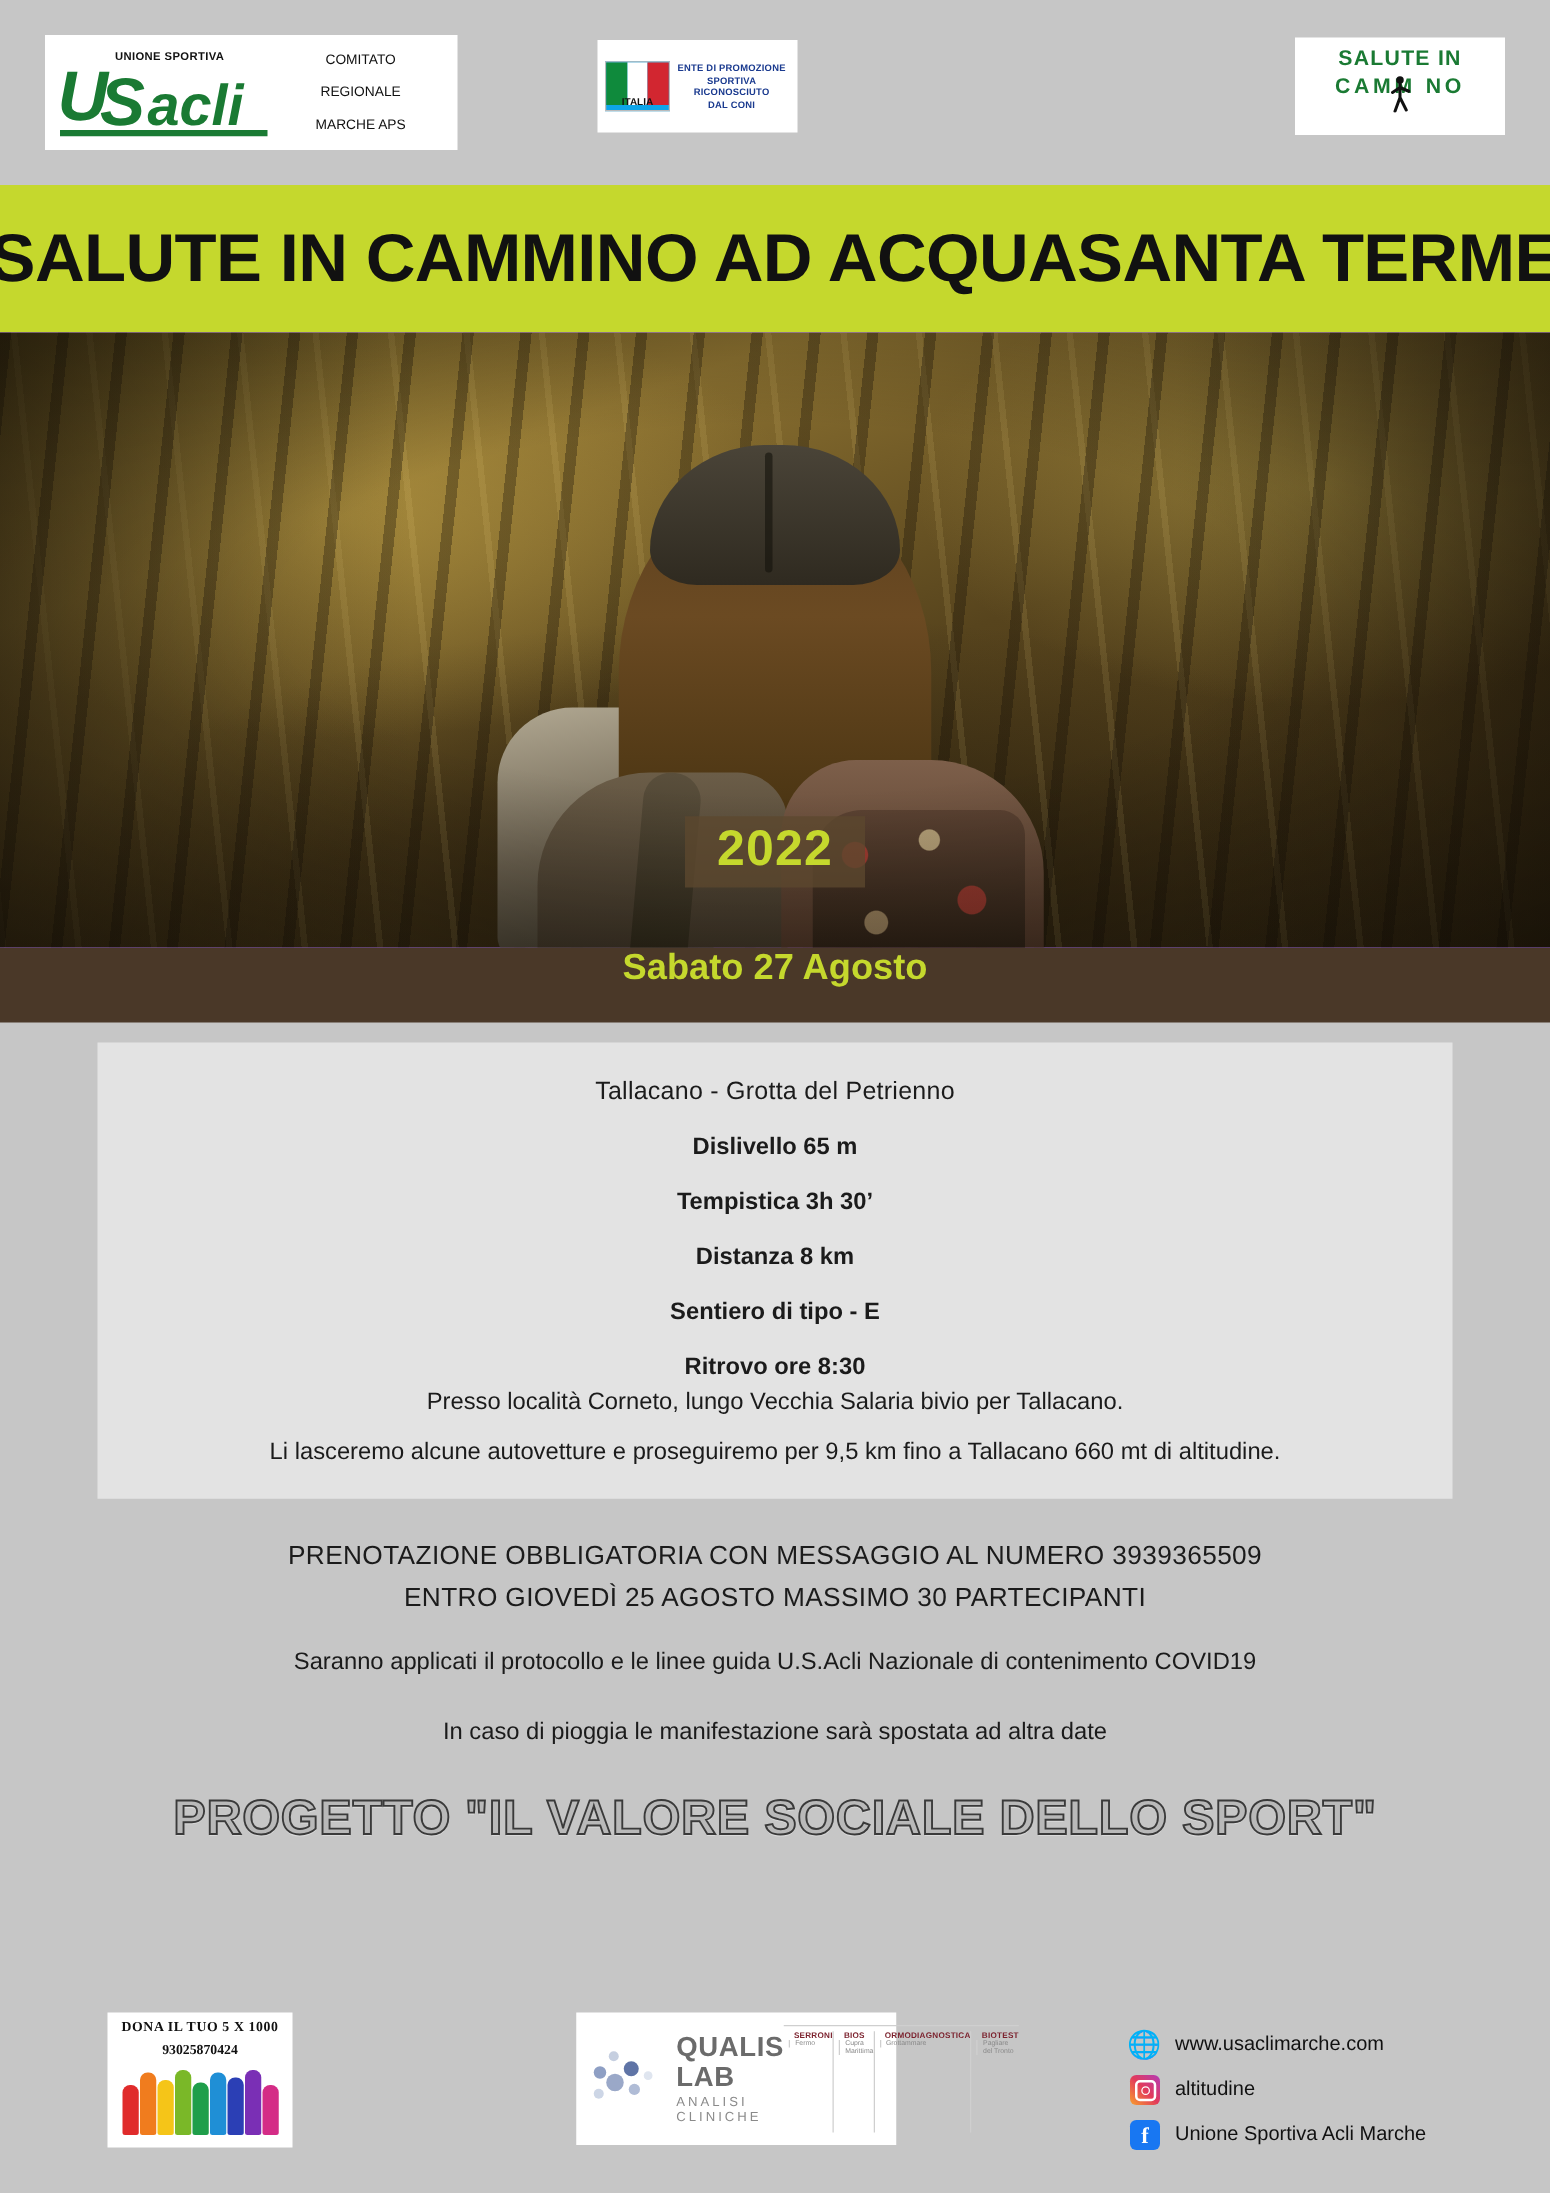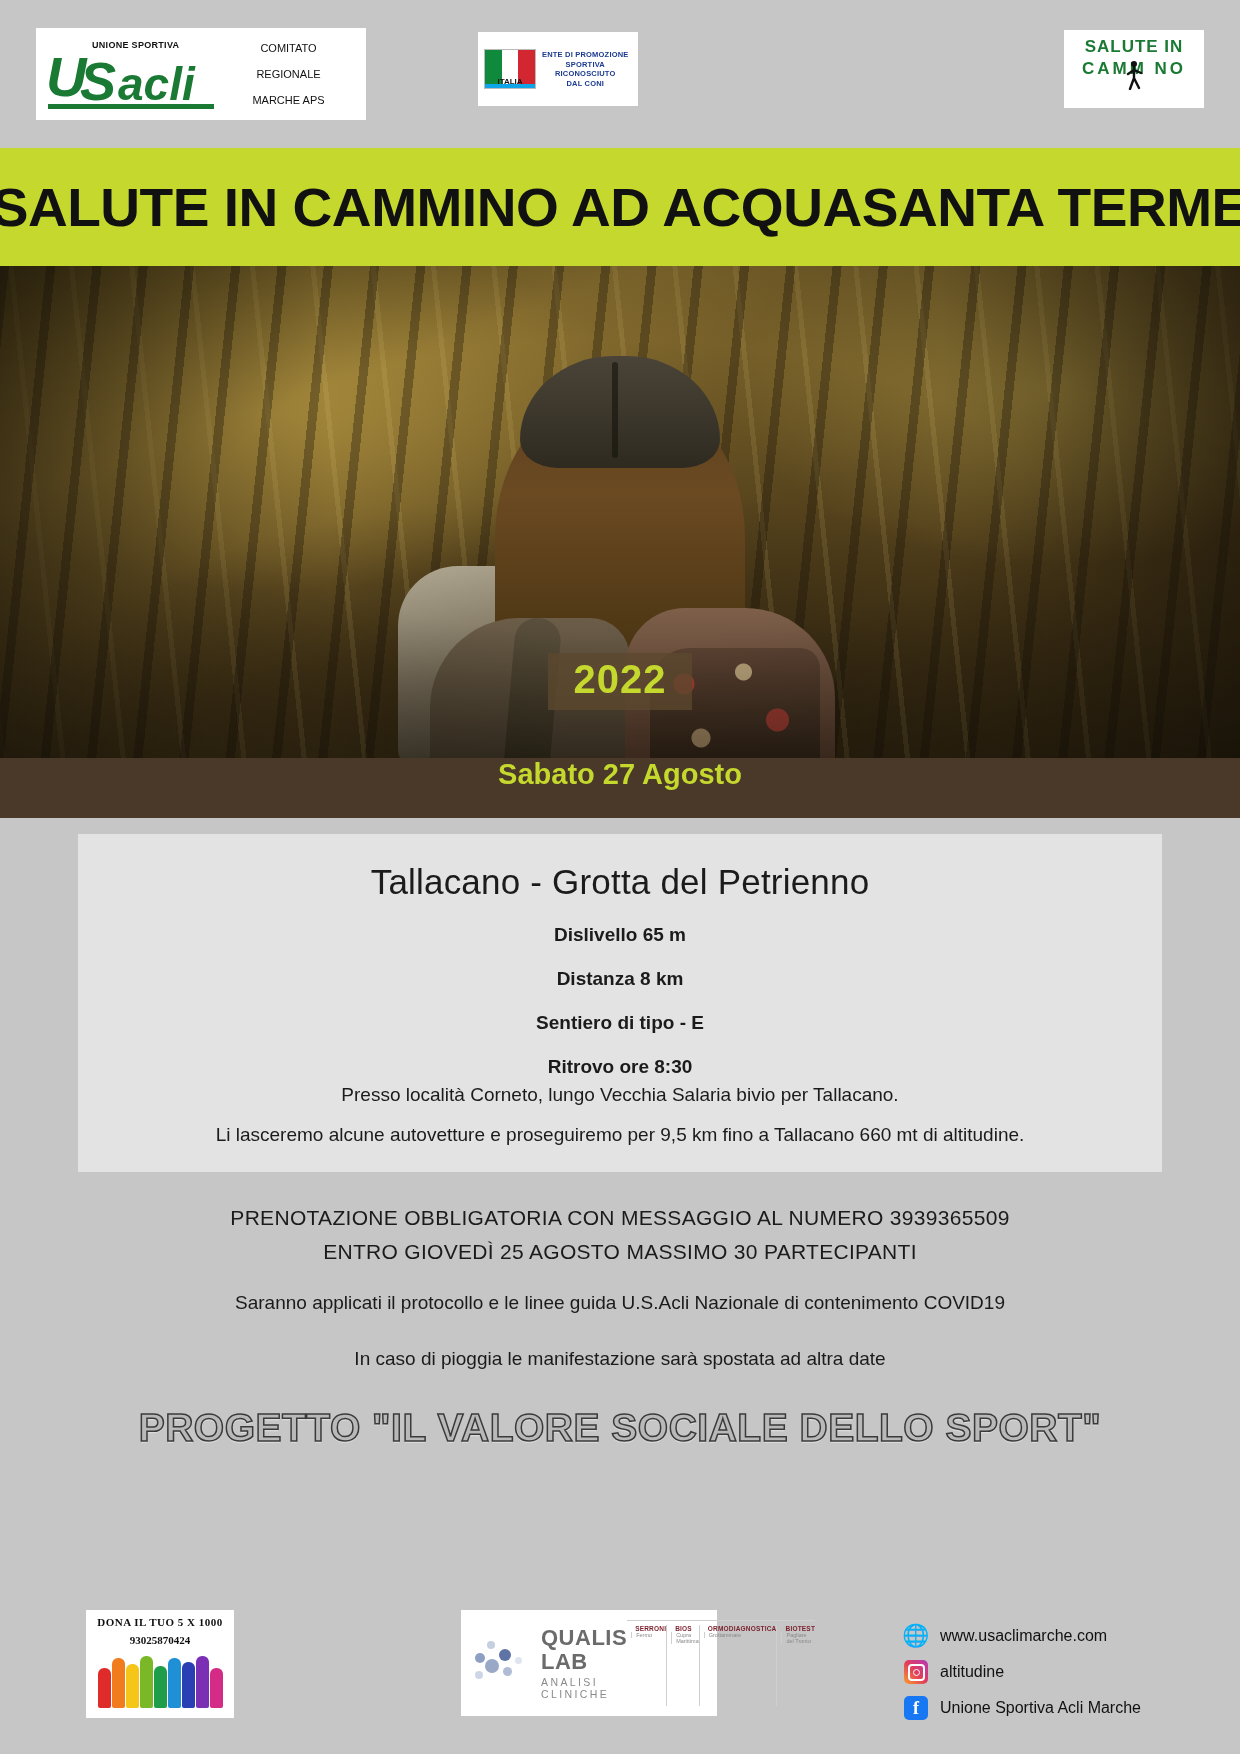--- a/index.html
+++ b/index.html
@@ -104,21 +104,21 @@
     color: #1a3a8f;
     line-height: 9.5px;
     letter-spacing: 0.2px;
     text-align: center;
   }
   .coni-text .coni-word { color: #1a3a8f; }
   .logo-sic {
     position: absolute;
     right: 36px;
     top: 30px;
-    width: 140px;
+    width: 168px;
     height: 78px;
     background: #ffffff;
     box-sizing: border-box;
     padding: 6px 8px;
     text-align: center;
     position: absolute;
   }
   .sic-l1 {
     font-size: 17px;
     font-weight: bold;
@@ -322,21 +322,21 @@
   .details-wrap {
     padding: 16px 78px 0 78px;
   }
   .details {
     background: #e3e3e3;
     padding: 24px 20px 26px 20px;
     text-align: center;
     color: #1b1b1b;
   }
   .details .route {
-    font-size: 35px;
+    font-size: 20px;
     font-weight: normal;
     margin: 4px 0 22px 0;
     letter-spacing: 0.2px;
   }
   .details .line {
     font-size: 19px;
     margin: 0 0 22px 0;
     font-weight: bold;
   }
   .details .line.last {
@@ -627,20 +627,21 @@
 </div>
 
 <div class="date-bar">
   <span>Sabato 27 Agosto</span>
 </div>
 
 <div class="details-wrap">
   <div class="details">
     <div class="route">Tallacano - Grotta del Petrienno</div>
     <div class="line">Dislivello 65 m</div>
+    <div class="line">Tempistica 3h 30’</div>
     <div class="line">Distanza 8 km</div>
     <div class="line">Sentiero di tipo - E</div>
     <div class="line last">Ritrovo ore 8:30</div>
     <div class="note">Presso località Corneto, lungo Vecchia Salaria bivio per Tallacano.</div>
     <div class="note final">Li lasceremo alcune autovetture e proseguiremo per 9,5 km fino a Tallacano 660 mt di altitudine.</div>
   </div>
 </div>
 
 <div class="booking">
   <div class="b1">PRENOTAZIONE OBBLIGATORIA CON MESSAGGIO AL NUMERO 3939365509</div>

